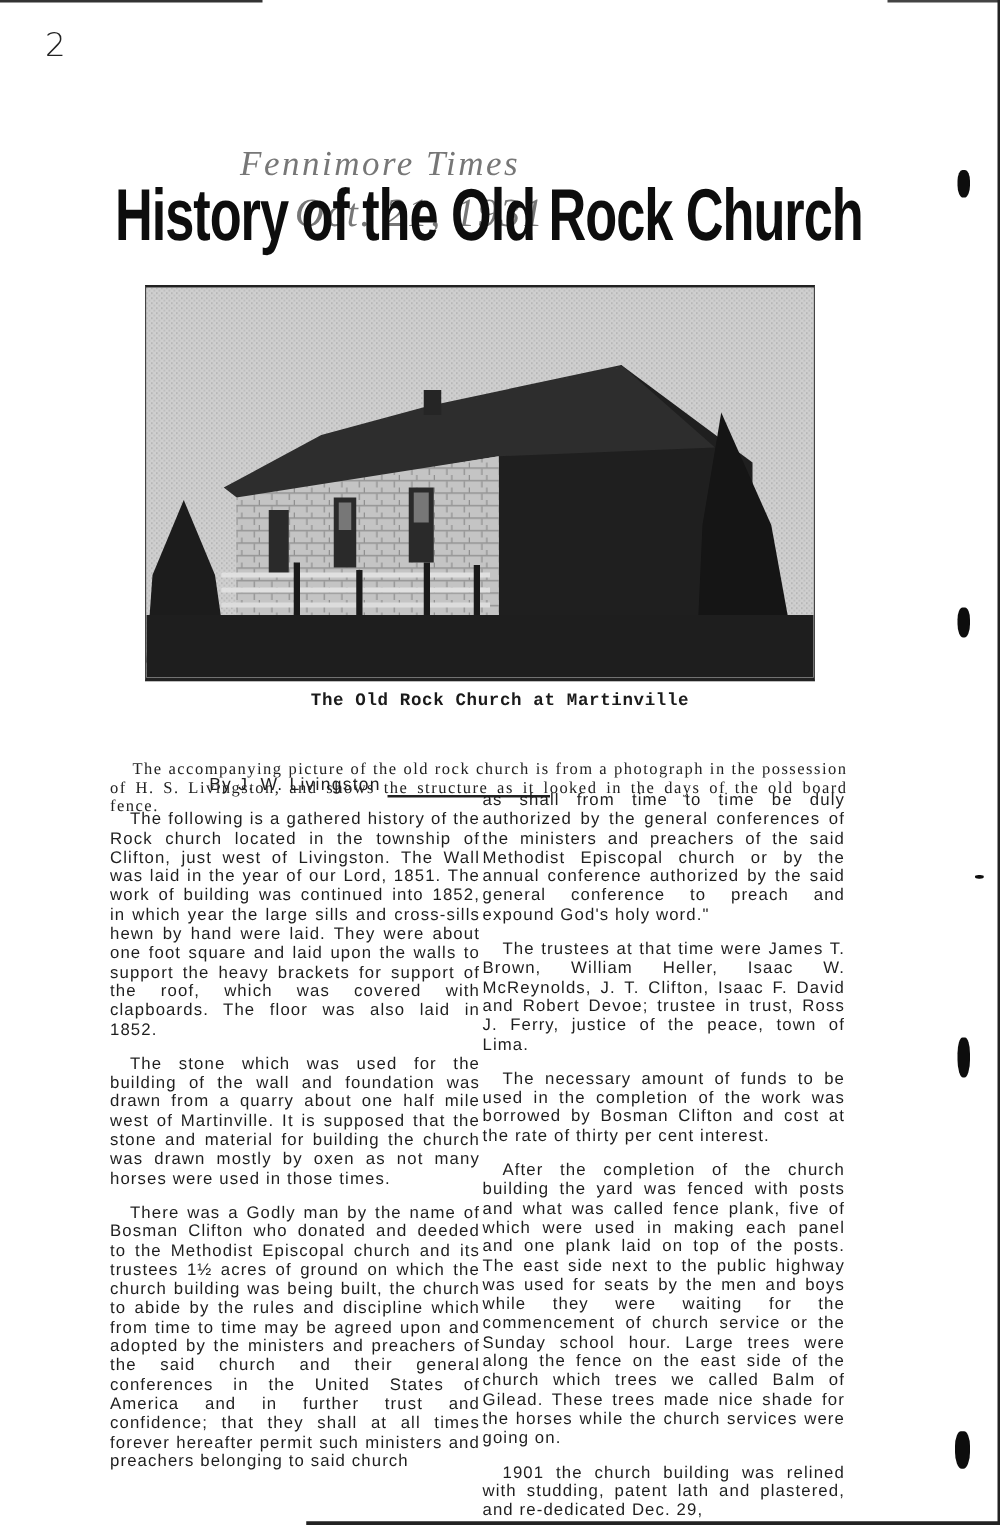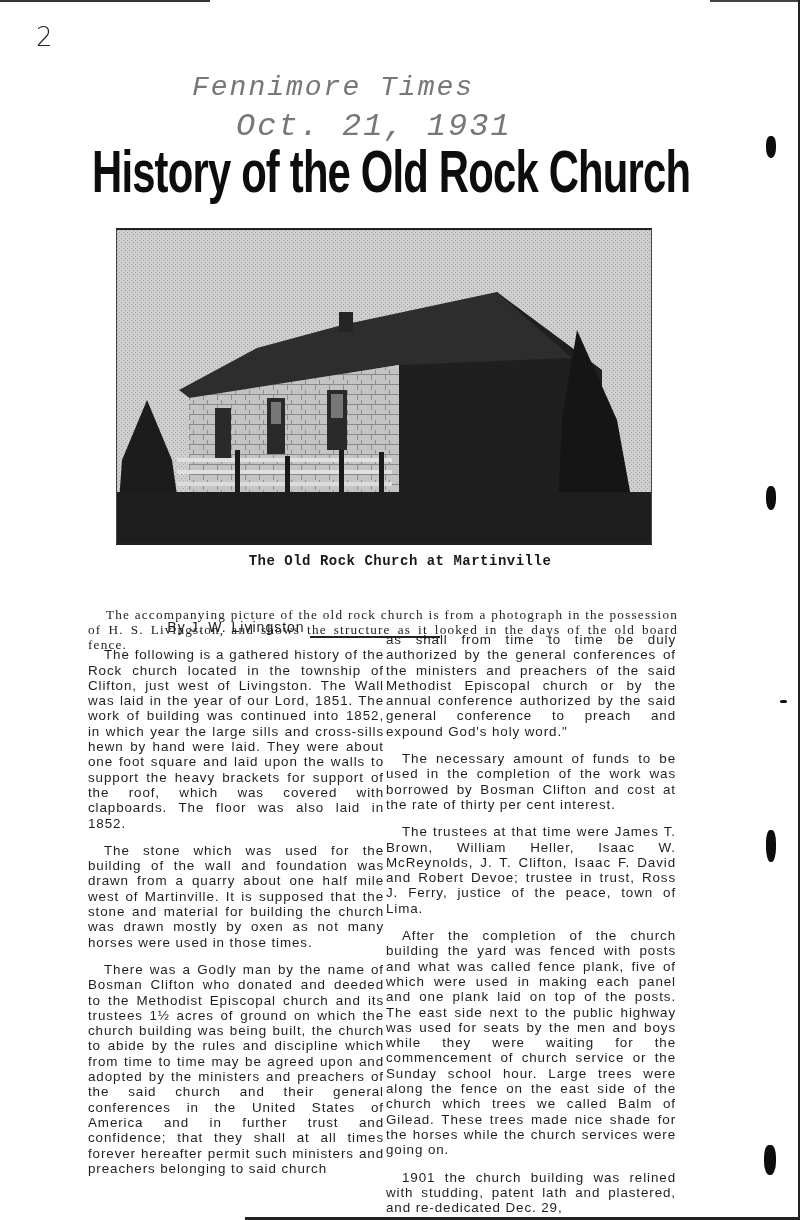--- a/index.html
+++ b/index.html
@@ -5,21 +5,21 @@
     html, body { margin: 0; padding: 0; }
     body {
       width: 800px; height: 1220px; background: #ffffff; position: relative; overflow: hidden;
       font-family: "DejaVu Serif", "Liberation Serif", serif; color: #1a1a1a;
     }
     .edge-top { position: absolute; top: 0; left: 0; width: 210px; height: 2px; background: #333; }
     .edge-top-r { position: absolute; top: 0; right: 0; width: 90px; height: 2px; background: #444; }
     .edge-right { position: absolute; top: 0; right: 0; width: 2px; height: 1220px; background: #222; }
     .edge-bottom { position: absolute; bottom: 0; left: 245px; width: 555px; height: 3px; background: #222; }
     .page-num { position: absolute; left: 36px; top: 22px; font-family: "DejaVu Sans", sans-serif; font-size: 26px; font-weight: 300; color: #222; }
-    .hand { position: absolute; font-family: Liberation Mono, monospace; font-style: italic; color: #777; letter-spacing: 2px; }
+    .hand { position: absolute; font-family: Liberation Serif, serif; font-style: italic; color: #777; letter-spacing: 2px; margin-top: 44px; }
     .hand-1 { left: 192px; top: 72px; font-size: 28px; }
     .hand-2 { left: 236px; top: 108px; font-size: 32px; }
     .headline {
       position: absolute; left: 92px; top: 138px; width: 600px;
       font-family: "Liberation Sans", sans-serif; font-weight: bold; font-size: 51px;
       letter-spacing: -1px; color: #0d0d0d; transform: scaleX(0.82) scaleY(1.15); transform-origin: left top; white-space: nowrap;
     }
     .photo-frame {
       position: absolute; left: 116px; top: 228px; width: 534px; height: 312px;
       border-top: 2px solid #222; border-bottom: 3px solid #222; border-left: 1px solid #444; border-right: 1px solid #444;
@@ -116,22 +116,22 @@
 
 <div class="col col-left">
   <div class="byline">By J. W. Livingston</div>
   <p>The following is a gathered history of the Rock church located in the township of Clifton, just west of Livingston. The Wall was laid in the year of our Lord, 1851. The work of building was continued into 1852, in which year the large sills and cross-sills hewn by hand were laid. They were about one foot square and laid upon the walls to support the heavy brackets for support of the roof, which was covered with clapboards. The floor was also laid in 1852.</p>
   <p>The stone which was used for the building of the wall and foundation was drawn from a quarry about one half mile west of Martinville. It is supposed that the stone and material for building the church was drawn mostly by oxen as not many horses were used in those times.</p>
   <p>There was a Godly man by the name of Bosman Clifton who donated and deeded to the Methodist Episcopal church and its trustees 1½ acres of ground on which the church building was being built, the church to abide by the rules and discipline which from time to time may be agreed upon and adopted by the ministers and preachers of the said church and their general conferences in the United States of America and in further trust and confidence; that they shall at all times forever hereafter permit such ministers and preachers belonging to said church</p>
 </div>
 
 <div class="col col-right">
   <p class="noindent">as shall from time to time be duly authorized by the general conferences of the ministers and preachers of the said Methodist Episcopal church or by the annual conference authorized by the said general conference to preach and expound God's holy word."</p>
+  <p>The trustees at that time were James T. Brown, William Heller, Isaac W. McReynolds, J. T. Clifton, Isaac F. David and Robert Devoe; trustee in trust, Ross J. Ferry, justice of the peace, town of Lima.</p>
   <p>The necessary amount of funds to be used in the completion of the work was borrowed by Bosman Clifton and cost at the rate of thirty per cent interest.</p>
-  <p>The trustees at that time were James T. Brown, William Heller, Isaac W. McReynolds, J. T. Clifton, Isaac F. David and Robert Devoe; trustee in trust, Ross J. Ferry, justice of the peace, town of Lima.</p>
   <p>After the completion of the church building the yard was fenced with posts and what was called fence plank, five of which were used in making each panel and one plank laid on top of the posts. The east side next to the public highway was used for seats by the men and boys while they were waiting for the commencement of church service or the Sunday school hour. Large trees were along the fence on the east side of the church which trees we called Balm of Gilead. These trees made nice shade for the horses while the church services were going on.</p>
   <p>1901 the church building was relined with studding, patent lath and plastered, and re-dedicated Dec. 29,</p>
 </div>
 
 <div class="blot" style="left:766px; top:136px; width:10px; height:22px;"></div>
 <div class="blot" style="left:766px; top:486px; width:10px; height:24px;"></div>
 <div class="blot" style="left:780px; top:700px; width:7px; height:3px;"></div>
 <div class="blot" style="left:766px; top:830px; width:10px; height:32px;"></div>
 <div class="blot" style="left:764px; top:1145px; width:12px; height:30px;"></div>
 

